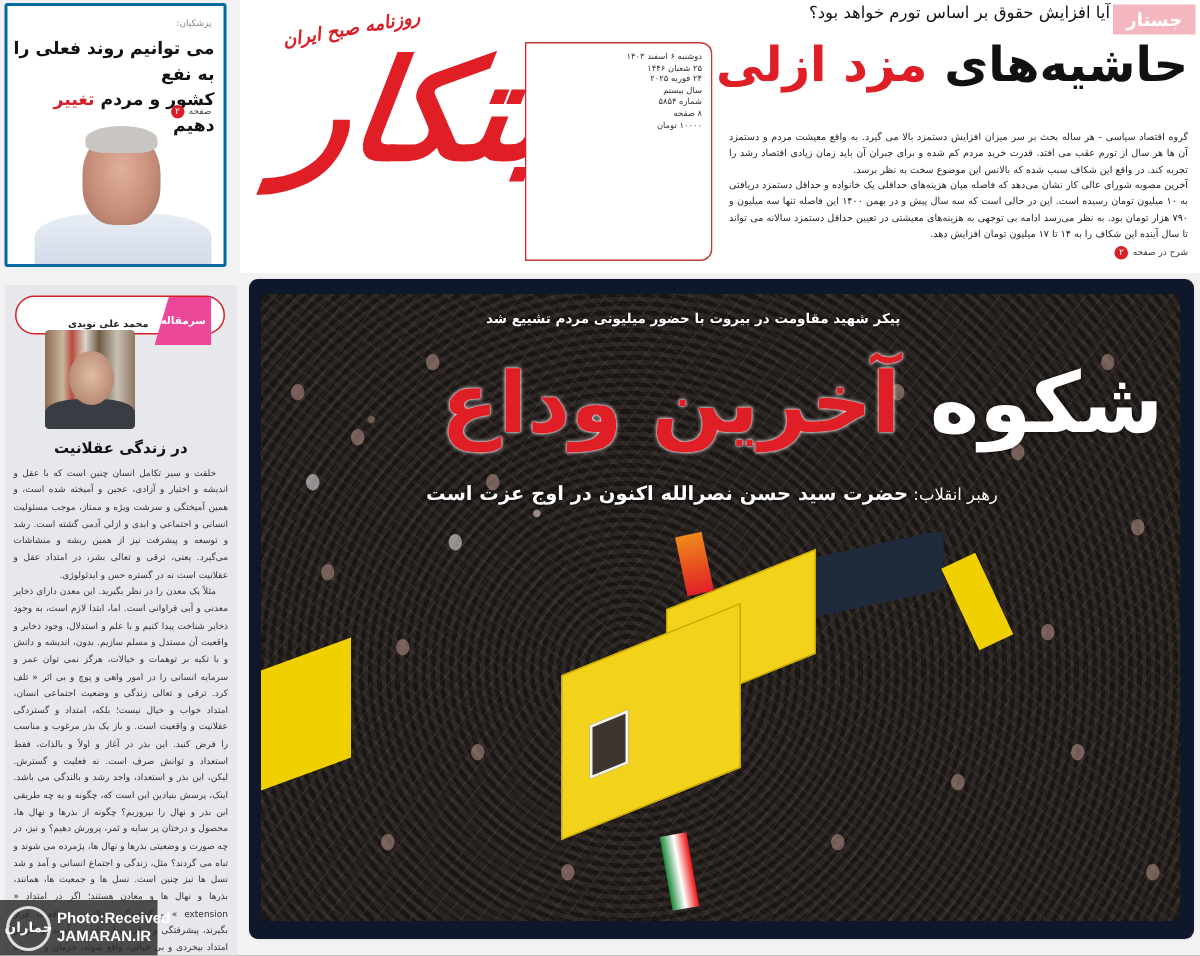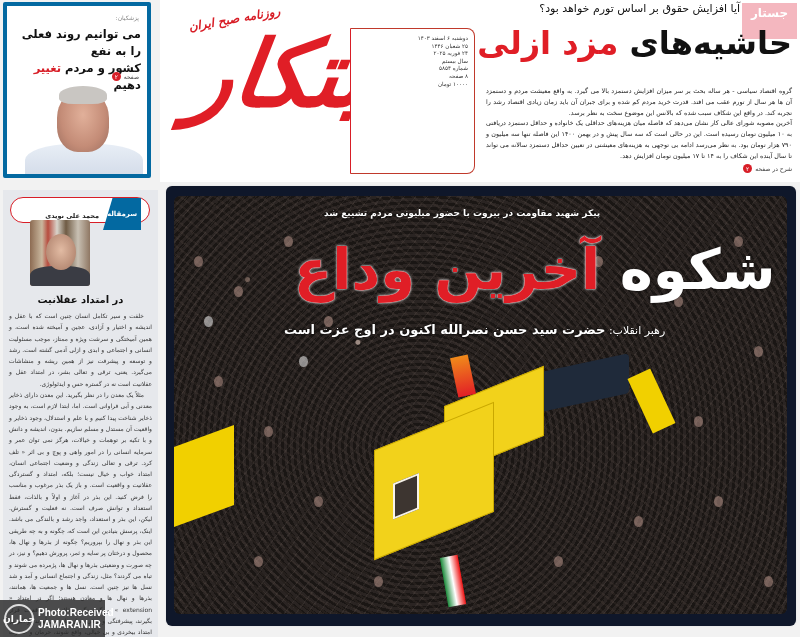--- a/index.html
+++ b/index.html
@@ -2,21 +2,21 @@
 <html><head>
 <meta charset="utf-8">
 <style>
   * { box-sizing: border-box; margin: 0; padding: 0; }
   html, body { width: 800px; height: 637px; overflow: hidden; background: #f2f2f2; }
   body { position: relative; font-family: "DejaVu Sans", sans-serif; direction: rtl; }
 
   
   .interview {
     position: absolute; left: 3px; top: 2px; width: 148px; height: 176px;
-    background: #fff; border: 4px solid #0369a1; border-radius: 2px; overflow: hidden;
+    background: #fff; border: 2px solid #0369a1; border-radius: 2px; overflow: hidden;
   }
   .interview .kicker { position: absolute; top: 8px; right: 8px; font-size: 6px; color: #888; }
   .interview .headline {
     position: absolute; top: 20px; right: 6px; left: 4px;
     font-size: 11.5px; font-weight: bold; color: #111; line-height: 17px; text-align: right;
   }
   .interview .headline .red { color: #d81e27; }
   .interview .page-ref { position: absolute; top: 66px; right: 8px; font-size: 6px; color: #444; display: flex; align-items: center; gap: 3px; }
   .dot { width: 9px; height: 9px; border-radius: 50%; background: #d81e27; color: #fff; font-size: 6px; display: inline-flex; align-items: center; justify-content: center; }
   .portrait {
@@ -57,21 +57,21 @@
     border: 1.3px solid #c0392b; border-radius: 0 8px 8px 0; border-left: 1px solid #d81e27;
     background: #fff;
   }
   .issue-box ul { list-style: none; padding: 6px 6px 0 0; }
   .issue-box li { font-size: 5.6px; line-height: 7.6px; color: #333; text-align: right; }
 
   
   .lead { position: absolute; left: 480px; top: 0; width: 320px; height: 182px; background: #fff; }
   .lead .overline { position: absolute; right: 60px; top: 2px; font-size: 11px; color: #111; font-weight: normal; }
   .lead .tag {
-    position: absolute; right: 3px; top: 3px; width: 55px; height: 36px; background: #f4b7bf;
+    position: absolute; right: 3px; top: 3px; width: 55px; height: 20px; background: #f4b7bf;
     color: #fff; font-size: 12px; font-weight: bold; text-align: center; line-height: 20px;
   }
   .lead .title {
     position: absolute; right: 8px; top: 24px; font-size: 32px; font-weight: bold; color: #111; white-space: nowrap; letter-spacing: -1px;
   }
   .lead .title .red { color: #e01e26; }
   .lead .body {
     position: absolute; right: 8px; left: 6px; top: 86px;
     font-size: 6.4px; line-height: 10.8px; color: #222; text-align: justify;
   }
@@ -80,21 +80,21 @@
 
   
   .editorial {
     position: absolute; left: 3px; top: 190px; width: 155px; height: 447px; background: #e6e8ec; overflow: hidden;
   }
   .editorial .label-pill {
     position: absolute; left: 7px; top: 7px; width: 140px; height: 26px;
     border: 1.2px solid #d81e27; border-radius: 13px; background: #fff;
   }
   .editorial .label-tag {
-    position: absolute; right: 8px; top: 0; width: 38px; height: 32px; background: #0369a1;
+    position: absolute; right: 8px; top: 0; width: 38px; height: 32px; background: #ec4899;
     clip-path: polygon(25% 0, 100% 0, 100% 100%, 0 100%);
     color: #fff; font-size: 7px; font-weight: bold; display: flex; align-items: center; justify-content: center;
   }
   .editorial .author { position: absolute; right: 50px; top: 14px; font-size: 6.5px; font-weight: bold; color: #222; text-align: center; }
   .editorial .photo {
     position: absolute; left: 27px; top: 30px; width: 60px; height: 66px;
     background: linear-gradient(90deg, #8c6b52 0%, #c9b79e 20%, #b74c3e 30%, #d9d4cb 45%, #6f5b44 60%, #c8c0b3 80%, #8f7763 100%);
     border-radius: 3px; overflow: hidden;
   }
   .editorial .photo .face {
@@ -232,21 +232,21 @@
 
 <div class="editorial">
   <div class="label-pill">
     <div class="label-tag">سرمقاله</div>
     <div class="author">محمد علی نویدی</div>
   </div>
   <div class="photo">
     <div class="jacket"></div>
     <div class="face"></div>
   </div>
-  <div class="art-title">در امتداد عقلانیت</div>
+  <div class="art-title">در زندگی عقلانیت</div>
   <div class="art-body">
     <p>خلقت و سیر تکامل انسان چنین است که با عقل و اندیشه و اختیار و آزادی، عجین و آمیخته شده است، و همین آمیختگی و سرشت ویژه و ممتاز، موجب مسئولیت انسانی و اجتماعی و ابدی و ازلی آدمی گشته است. رشد و توسعه و پیشرفت نیز از همین ریشه و منشاشات می‌گیرد. یعنی، ترقی و تعالی بشر، در امتداد عقل و عقلانیت است نه در گستره حس و ایدئولوژی.</p>
     <p>مثلاً یک معدن را در نظر بگیرید. این معدن دارای ذخایر معدنی و آبی فراوانی است. اما، ابتدا لازم است، به وجود ذخایر شناخت پیدا کنیم و با علم و استدلال، وجود ذخایر و واقعیت آن مستدل و مسلم سازیم. بدون، اندیشه و دانش و با تکیه بر توهمات و خیالات، هرگز نمی توان عمر و سرمایه انسانی را در امور واهی و پوچ و بی اثر « تلف کرد. ترقی و تعالی زندگی و وضعیت اجتماعی انسان، امتداد خواب و خیال نیست؛ بلکه، امتداد و گستردگی عقلانیت و واقعیت است. و باز یک بذر مرغوب و مناسب را فرض کنید. این بذر در آغاز و اولاً و بالذات، فقط استعداد و توانش صرف است. نه فعلیت و گسترش. لیکن، این بذر و استعداد، واجد رشد و بالندگی می باشد. اینک، پرسش بنیادین این است که، چگونه و به چه طریقی این بذر و نهال را بپروریم؟ چگونه از بذرها و نهال ها، محصول و درختان پر سایه و ثمر، پرورش دهیم؟ و نیز، در چه صورت و وضعیتی بذرها و نهال ها، پژمرده می شوند و تباه می گردند؟ مثل، زندگی و اجتماع انسانی و آمد و شد نسل ها نیز چنین است. نسل ها و جمعیت ها، همانند، بذرها و نهال ها و معادن هستند؛ اگر در امتداد « extension » و گستردگی عقلانیت و واقعیت قرار بگیرند، پیشرفتگی و ترقی به ارمغان می آورند. و اگر در امتداد بیخردی و بی خیالی، واقع شوند، حرمان و حسرت برایمان می آورند.</p>
   </div>
 </div>
 
 <div class="main-card">
   <div class="main-photo">
     <div class="crowd-noise"></div>
     <div class="faces">

